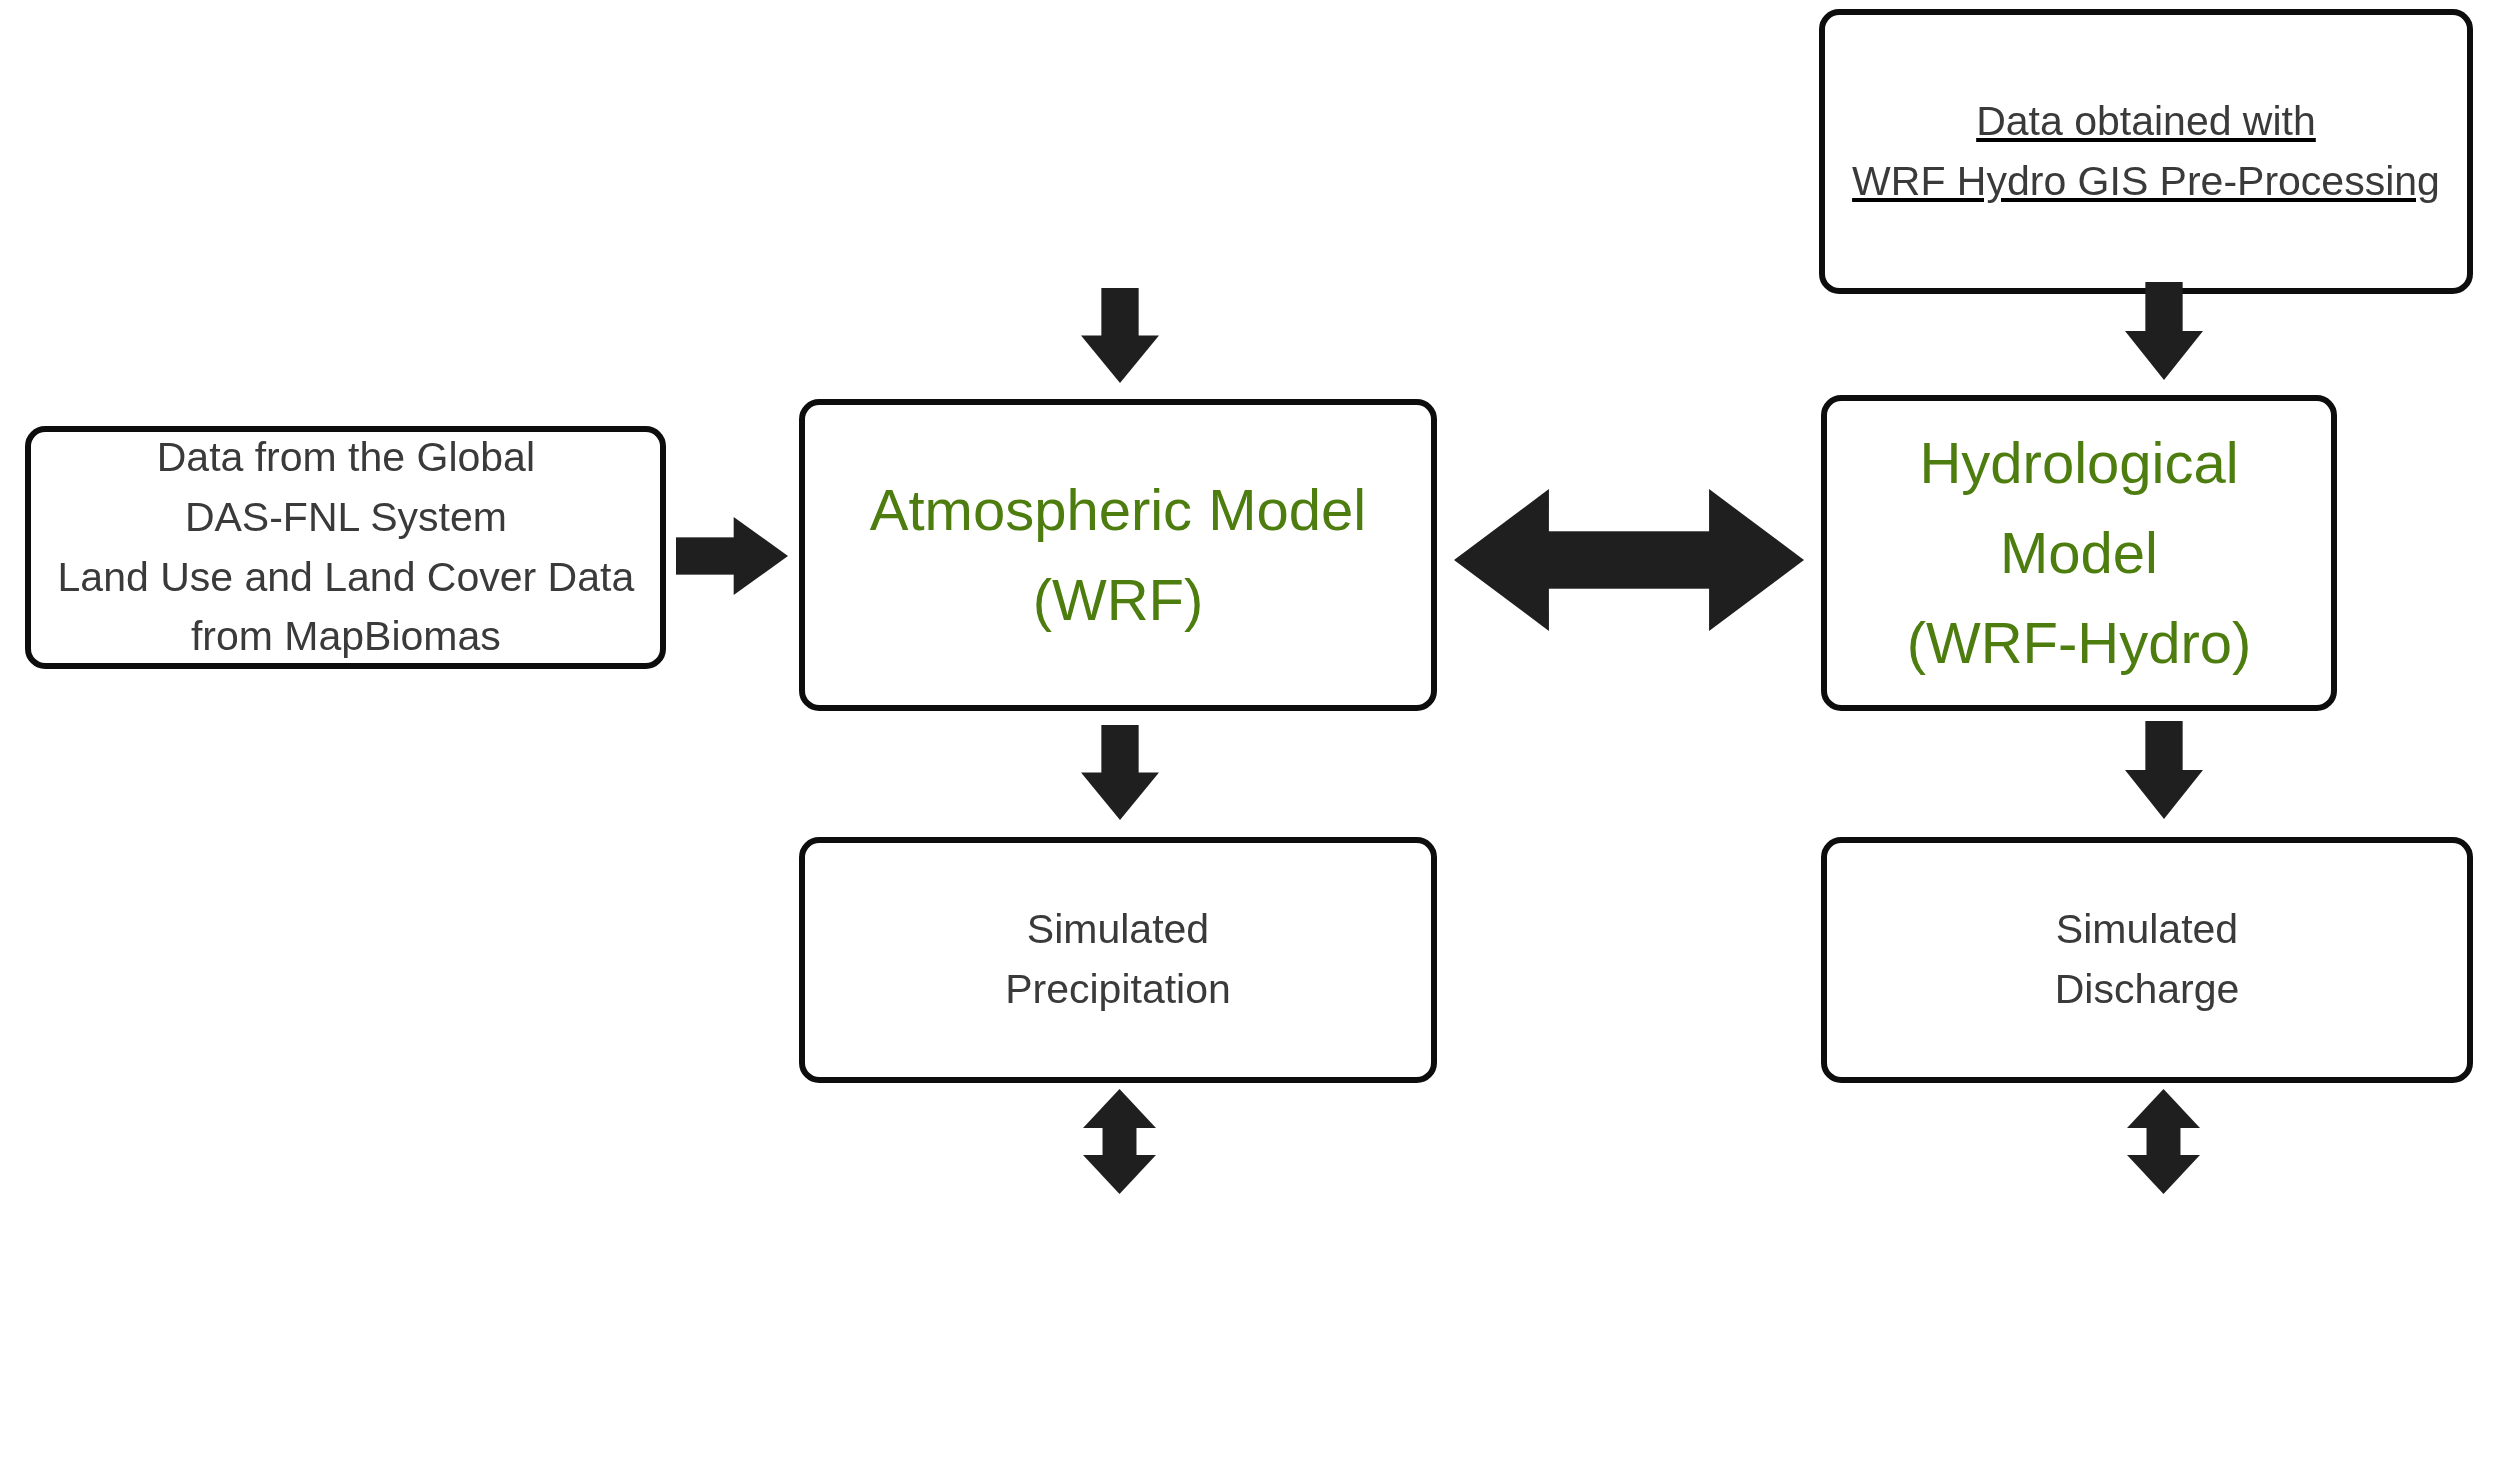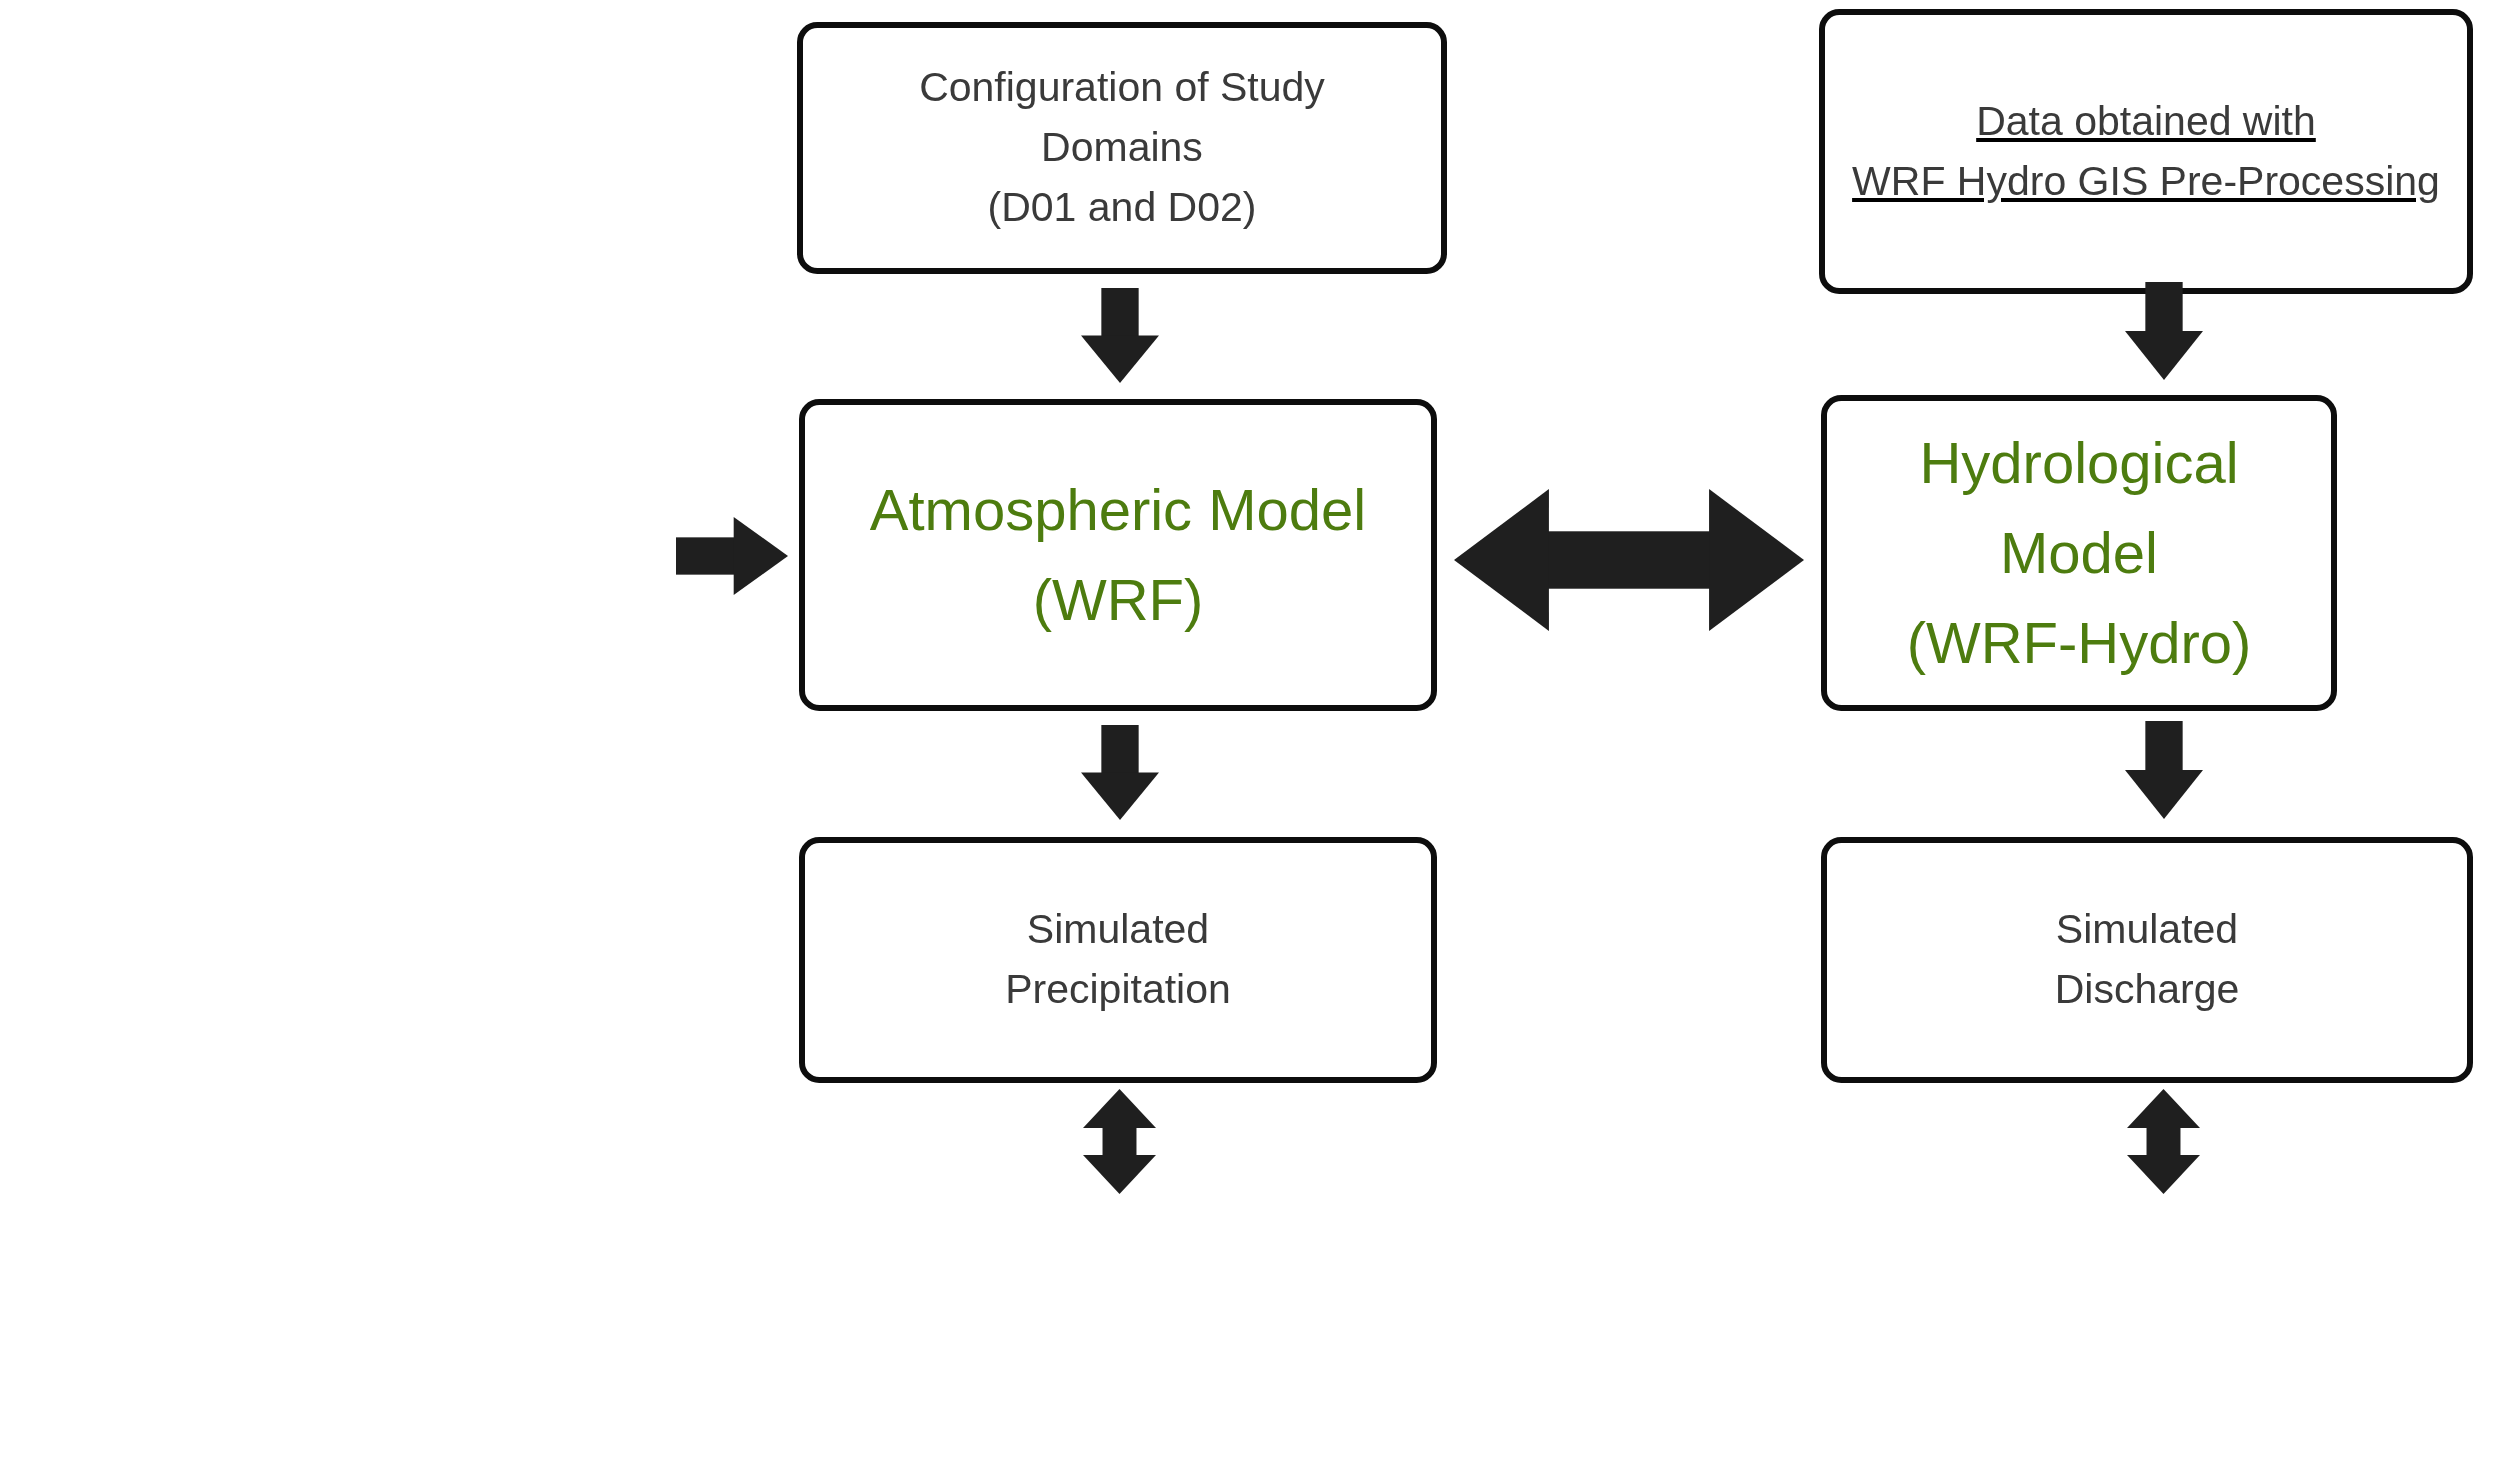--- a/index.html
+++ b/index.html
@@ -65,31 +65,32 @@
   #arrow-atm-simprecip { left: 1081px; top: 725px;  width: 78px;  height: 95px; }
   #arrow-hydro-simdis  { left: 2125px; top: 721px;  width: 78px;  height: 98px; }
   #arrow-precip-obs    { left: 1083px; top: 1089px; width: 73px;  height: 105px; }
   #arrow-dis-obs       { left: 2127px; top: 1089px; width: 73px;  height: 105px; }
 </style>
 </head>
 <body>
 
 <div class="canvas">
 
-  <div class="node" id="node-config">
-    <div class="node-label">Configuration of Study
-Domains
-(D01 and D02)</div>
-  </div>
 
   <div class="node" id="node-gis">
     <div class="node-label">Data obtained with
 WRF Hydro GIS Pre-Processing</div>
   </div>
 
+  <div class="node" id="node-global">
+    <div class="node-label">Data from the Global
+DAS-FNL System
+Land Use and Land Cover Data
+from MapBiomas</div>
+  </div>
 
   <div class="node node--model" id="node-atm">
     <div class="node-label">Atmospheric Model
 (WRF)</div>
   </div>
 
   <div class="node node--model" id="node-hydro">
     <div class="node-label">Hydrological Model
 (WRF-Hydro)</div>
   </div>

